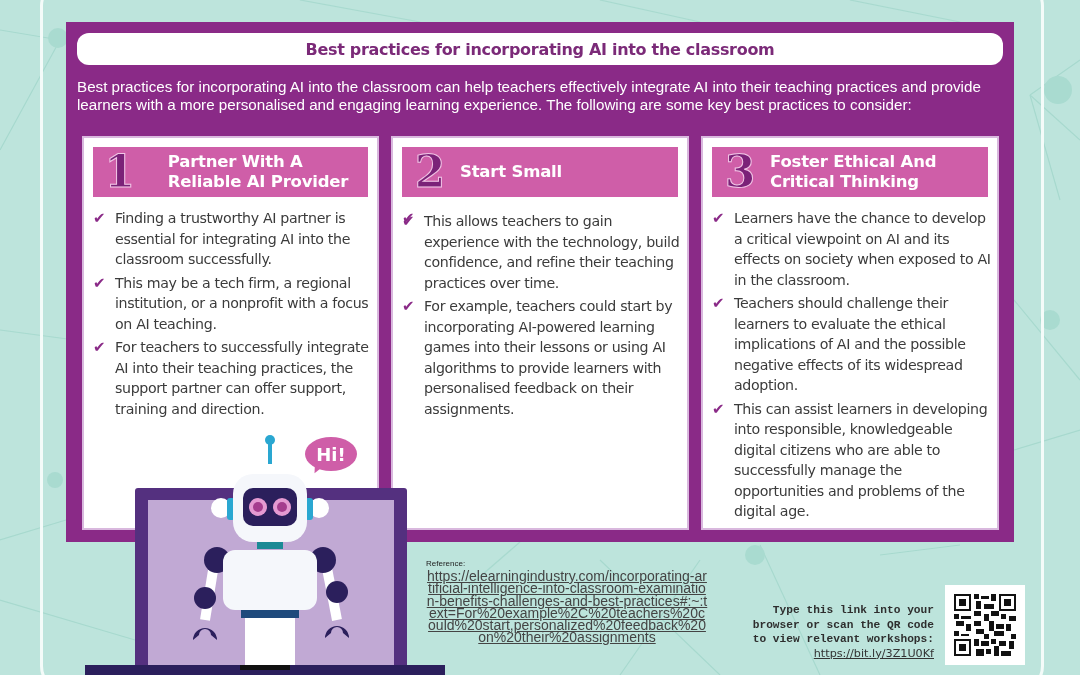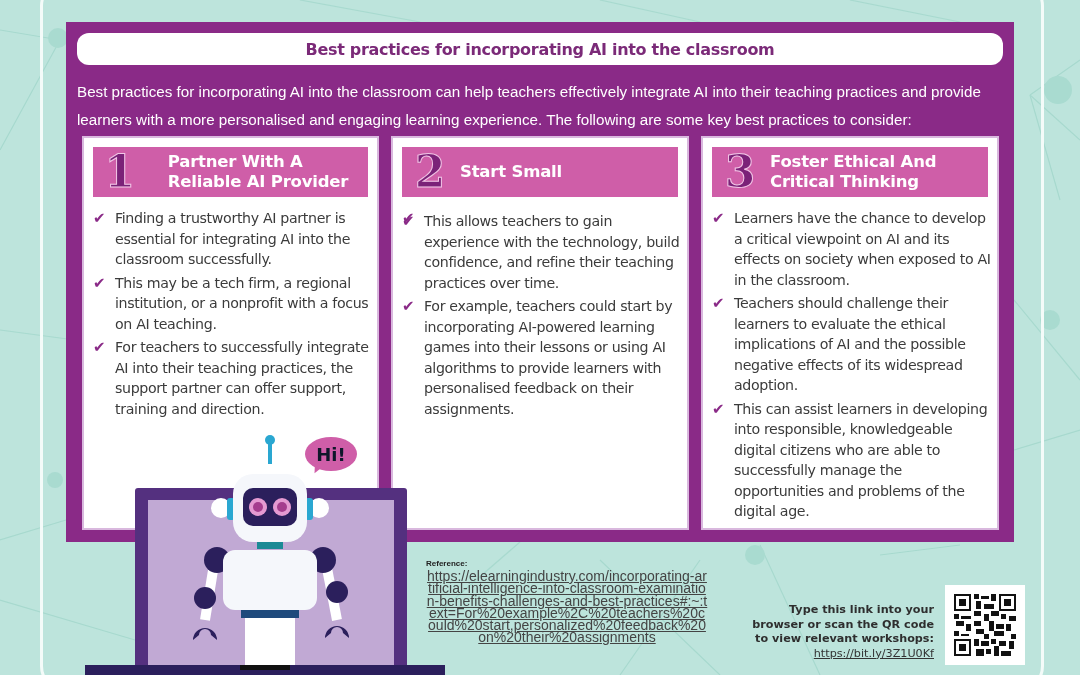--- a/index.html
+++ b/index.html
@@ -22,21 +22,21 @@
   .title-box {
     position: absolute; left: 11px; top: 11px; width: 926px; height: 32px;
     background: #fff; display: flex; align-items: center; justify-content: center; border-radius: 12px;
   }
   .title-text {
     font-family: "DejaVu Sans", sans-serif; font-weight: bold; font-size: 16px;
     color: #7b2a78; letter-spacing: -0.3px;
   }
   .intro {
     position: absolute; left: 11px; top: 56px; width: 930px;
-    color: #fff; font-family: "Liberation Sans", sans-serif; font-size: 15.2px; line-height: 28px;
+    color: #fff; font-family: "Liberation Sans", sans-serif; font-size: 15.2px; line-height: 18px;
   }
   .card {
     position: absolute; top: 114px; height: 394px; background: #fff;
     border: 2px solid #d9b8de;
   }
   .card.c1 { left: 16px; width: 297px; }
   .card.c2 { left: 325px; width: 298px; }
   .card.c3 { left: 635px; width: 298px; }
   .card-head {
     position: absolute; left: 9px; top: 9px; right: 9px; height: 50px;
@@ -72,41 +72,41 @@
   .laptop-base {
     position: absolute; left: 85px; top: 665px; width: 360px; height: 12px; background: #2b1f5c;
   }
   .laptop-notch {
     position: absolute; left: 240px; top: 665px; width: 50px; height: 5px; background: #111;
   }
   .robot { position: absolute; left: 175px; top: 430px; width: 190px; height: 240px; }
   .bubble {
     position: absolute; left: 305px; top: 437px; width: 52px; height: 34px;
     background: #cf5ea8; border-radius: 50%;
-    color: #0f172a; font-weight: bold; font-size: 18px;
+    color: #ffffff; font-weight: bold; font-size: 18px;
     display: flex; align-items: center; justify-content: center; font-family: "DejaVu Sans", sans-serif;
   }
   .bubble-tail {
     position: absolute; left: 312px; top: 462px; width: 0; height: 0;
     border-left: 5px solid transparent; border-right: 6px solid transparent;
     border-top: 12px solid #cf5ea8; transform: rotate(25deg);
   }
   
   .ref { position: absolute; left: 426px; top: 559px; width: 290px; font-family: "Liberation Sans", sans-serif; }
-  .ref-label { font-size: 8px; font-weight: bold; color: #222; margin-bottom: 2px; }
+  .ref-label { font-size: 8px; font-weight: normal; color: #222; margin-bottom: 2px; }
   .ref-link {
     display: block; font-size: 14px; line-height: 12.3px; color: #444;
     text-decoration: underline; word-break: break-all; width: 282px; text-align: center;
   }
   .qr-caption {
     position: absolute; right: 146px; top: 603px; text-align: right;
     font-family: "DejaVu Sans", sans-serif; font-size: 11.2px; line-height: 14.5px;
     color: #2e2e2e;
   }
-  .qr-caption .bold { font-weight: bold; display: block; }
+  .qr-caption .bold { font-weight: bold; display: block; font-family: Liberation Mono, monospace; }
   .qr-caption .link { text-decoration: underline; display: block; font-weight: normal; color: #333; }
   .qr-box {
     position: absolute; left: 945px; top: 585px; width: 80px; height: 80px; background: #fff;
     padding: 9px;
   }
 </style>
 </head>
 <body>
 
 <svg class="bg-net" viewBox="0 0 1080 675">

